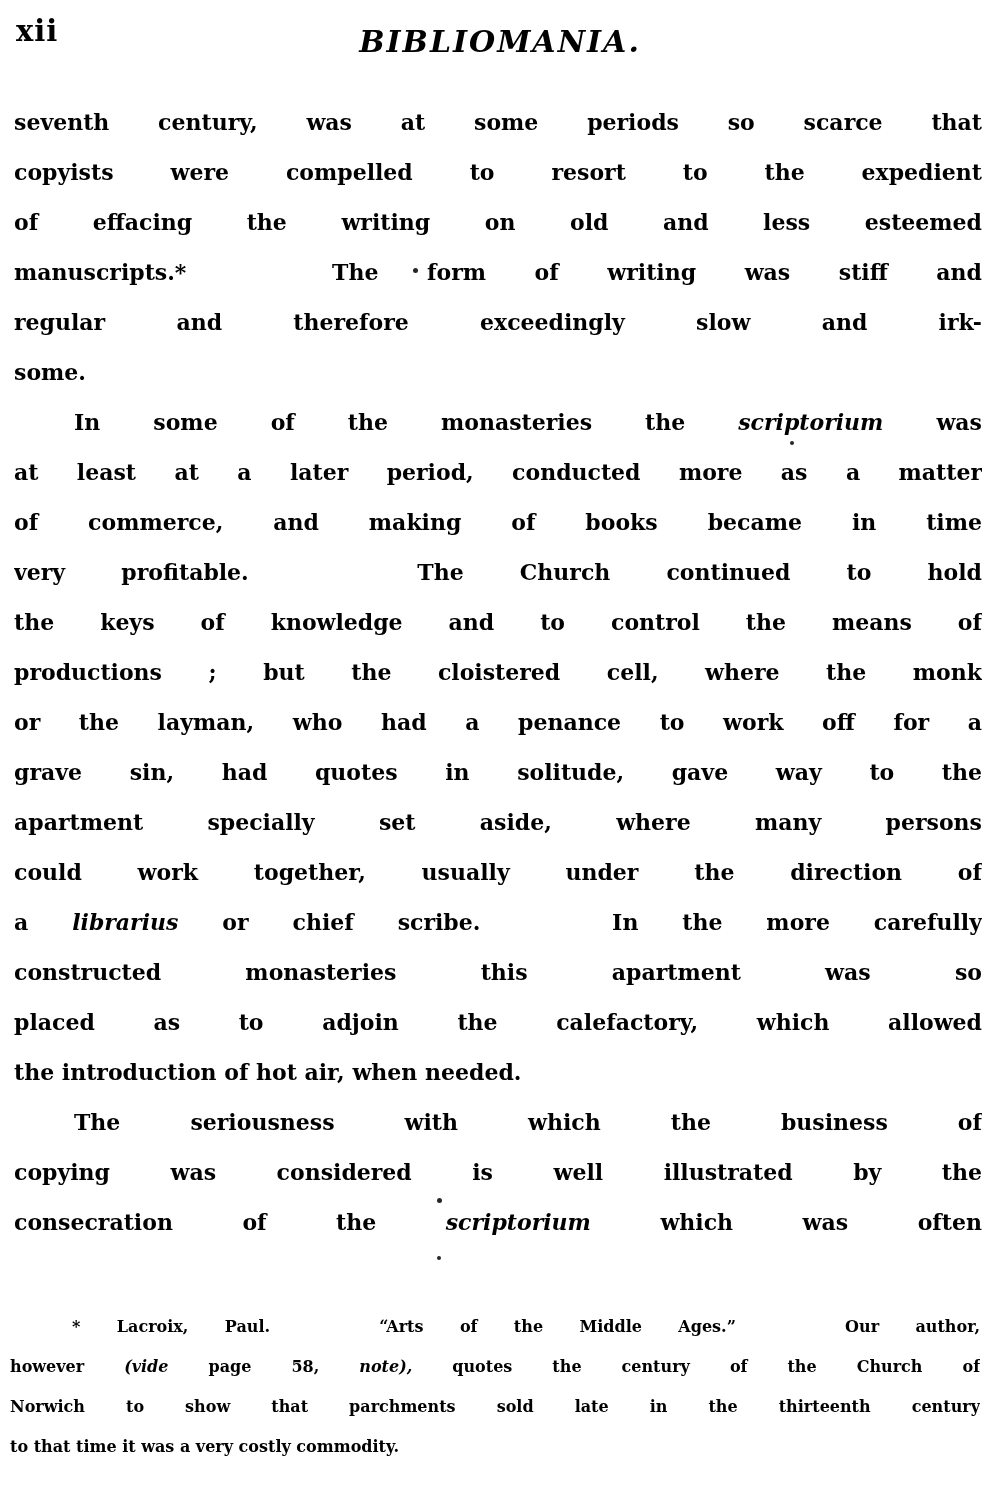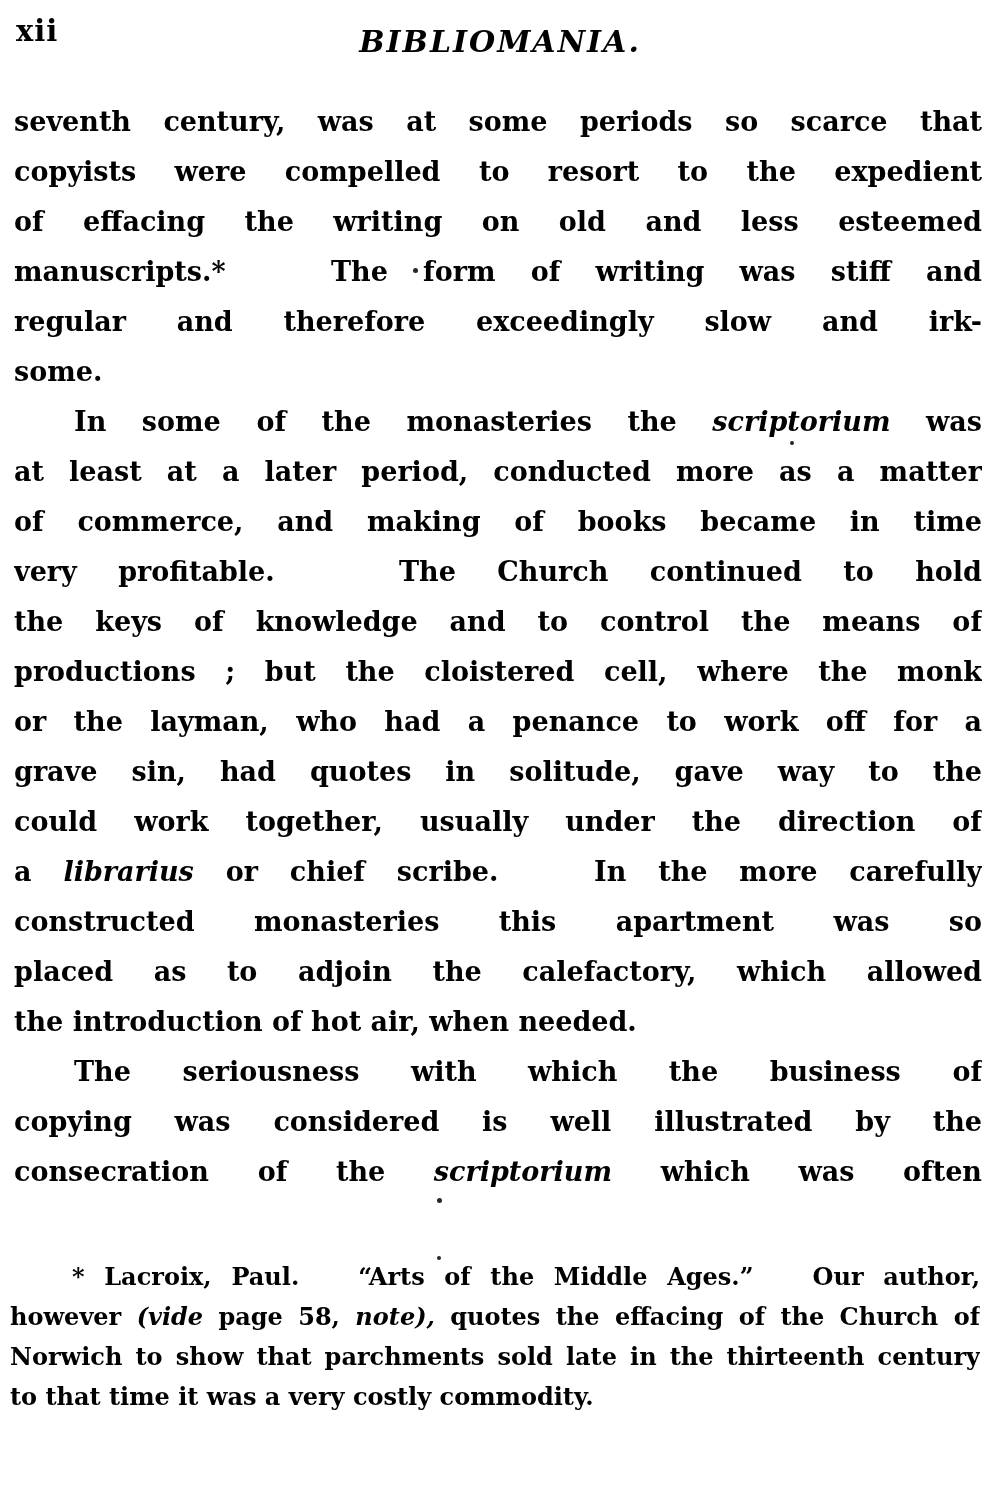--- a/index.html
+++ b/index.html
@@ -25,39 +25,39 @@
     padding-top: 23px;
     text-align: center;
     font-size: 30px;
     font-weight: 700;
     font-style: italic;
     letter-spacing: 2px;
     line-height: 38px;
   }
   .bodytext {
     margin: 36px 18px 0 14px;
-    font-size: 27px;
+    font-size: 22px;
     font-weight: 700;
     line-height: 50px;
   }
   .line {
     text-align: justify;
     text-align-last: justify;
     height: 50px;
     overflow: hidden;
   }
   .line.endpara {
     text-align: center;
     text-align-last: left;
   }
   .line.indent { text-indent: 60px; }
   .it { font-style: italic; }
   .footnote {
     margin: 60px 20px 0 10px;
-    font-size: 24px;
+    font-size: 16px;
     font-weight: 700;
     line-height: 40px;
   }
   .fline {
     text-align: justify;
     text-align-last: justify;
     height: 40px;
     overflow: hidden;
   }
   .fline.endpara {
@@ -88,33 +88,34 @@
     <div class="line"><span>regular and therefore exceedingly slow and irk-</span></div>
     <div class="line endpara"><span>some.</span></div>
     <div class="line indent"><span>In some of the monasteries the </span><span class="it">scriptorium</span><span> was</span></div>
     <div class="line"><span>at least at a later period, conducted more as a matter</span></div>
     <div class="line"><span>of commerce, and making of books became in time</span></div>
     <div class="line"><span>very profitable.&nbsp;&nbsp; The Church continued to hold</span></div>
     <div class="line"><span>the keys of knowledge and to control the means of</span></div>
     <div class="line"><span>productions&nbsp;; but the cloistered cell, where the monk</span></div>
     <div class="line"><span>or the layman, who had a penance to work off for a</span></div>
     <div class="line"><span>grave sin, had quotes in solitude, gave way to the</span></div>
+    <div class="line"><span>apartment specially set aside, where many persons</span></div>
     <div class="line"><span>could work together, usually under the direction of</span></div>
     <div class="line"><span>a </span><span class="it">librarius</span><span> or chief scribe.&nbsp;&nbsp; In the more carefully</span></div>
     <div class="line"><span>constructed monasteries this apartment was so</span></div>
     <div class="line"><span>placed as to adjoin the calefactory, which allowed</span></div>
     <div class="line endpara"><span>the introduction of hot air, when needed.</span></div>
     <div class="line indent"><span>The seriousness with which the business of</span></div>
     <div class="line"><span>copying was considered is well illustrated by the</span></div>
     <div class="line"><span>consecration of the </span><span class="it">scriptorium</span><span> which was often</span></div>
   </div>
 
   <div class="footnote">
     <div class="fline indent"><span>* Lacroix, Paul.&nbsp;&nbsp; “Arts of the Middle Ages.”&nbsp;&nbsp; Our author,</span></div>
-    <div class="fline"><span>however </span><span class="it">(vide</span><span> page 58, </span><span class="it">note),</span><span> quotes the effacing of the Church of</span></div>
+    <div class="fline"><span>however </span><span class="it">(vide</span><span> page 58, </span><span class="it">note),</span><span> quotes the century of the Church of</span></div>
     <div class="fline"><span>Norwich to show that parchments sold late in the thirteenth century</span></div>
     <div class="fline endpara"><span>to that time it was a very costly commodity.</span></div>
   </div>
 
   <div class="speck" style="left:413px; top:268px; width:5px; height:5px;"></div>
   <div class="speck" style="left:790px; top:441px; width:4px; height:4px;"></div>
   <div class="speck" style="left:437px; top:1198px; width:5px; height:5px;"></div>
   <div class="speck" style="left:437px; top:1256px; width:4px; height:4px;"></div>
 
 </div>

